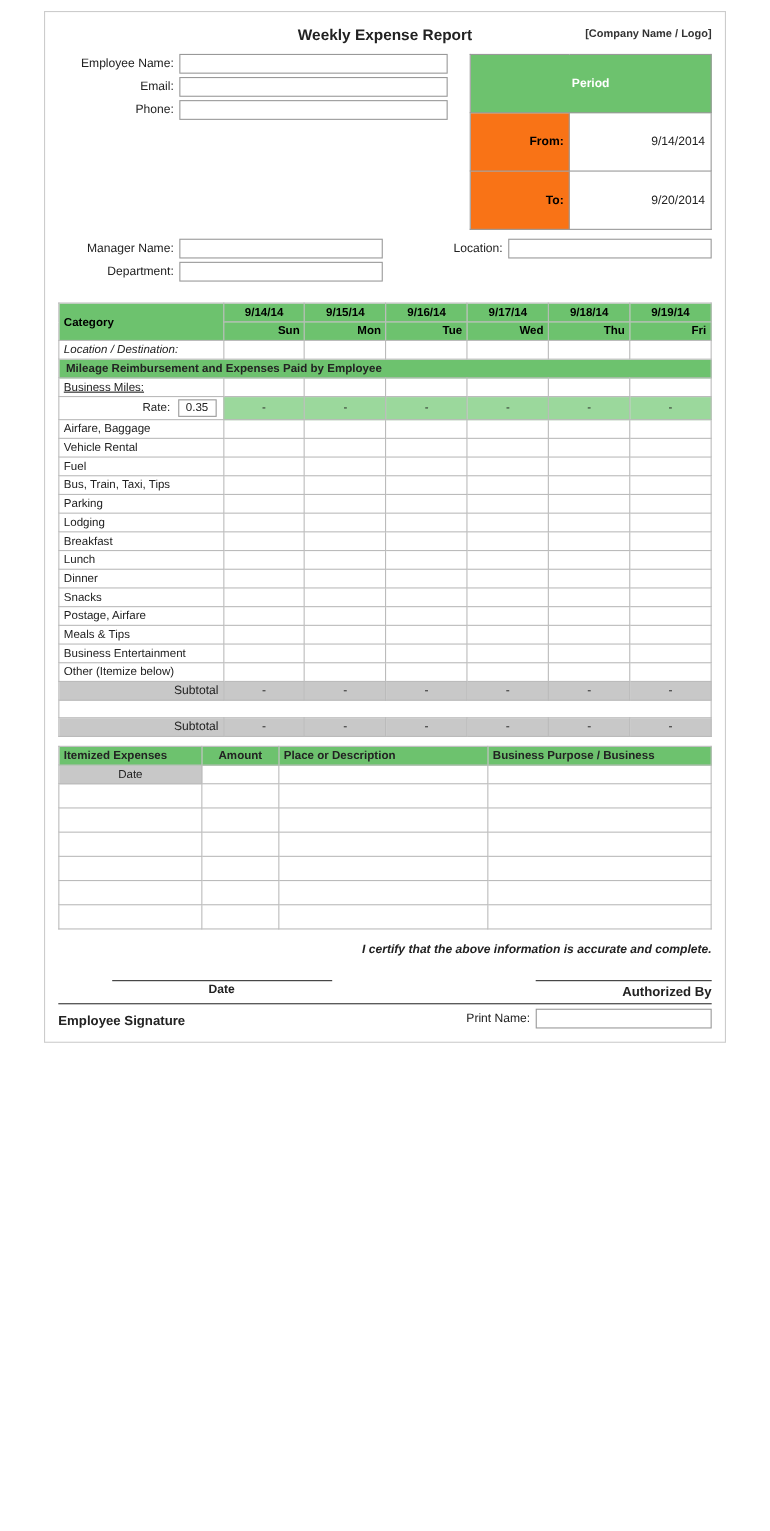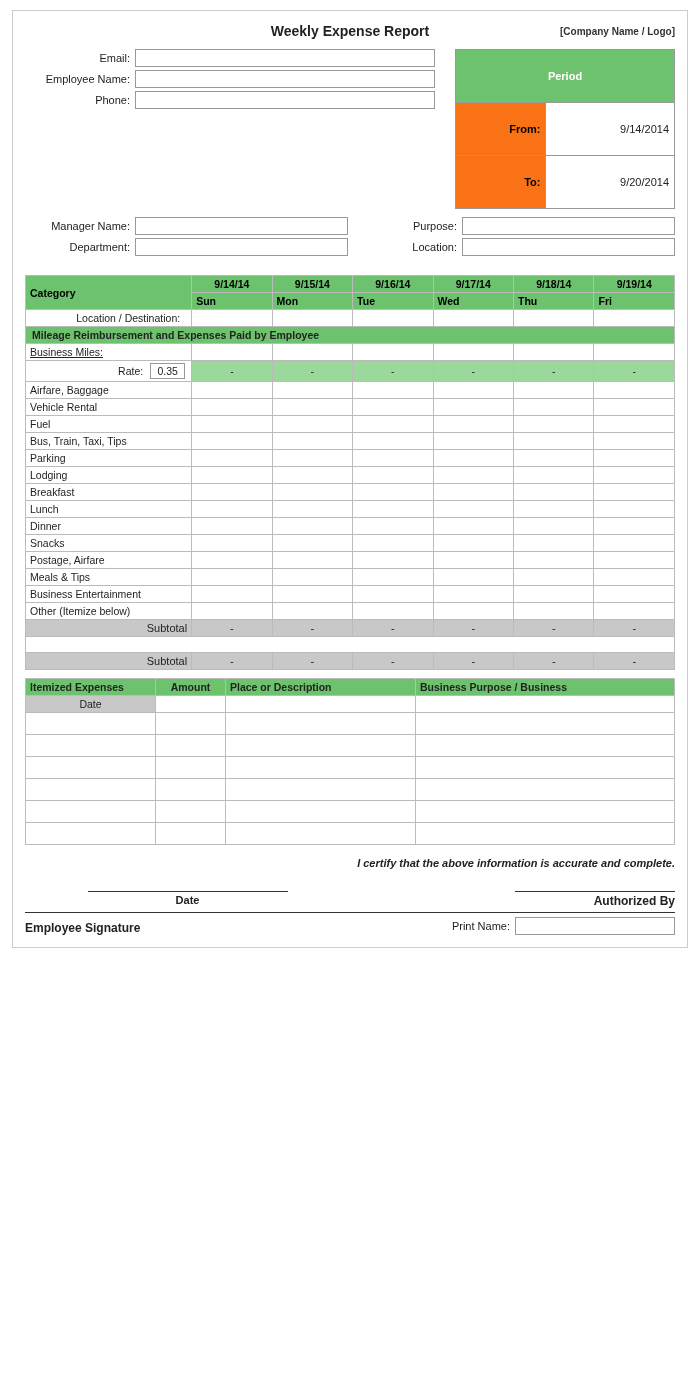--- a/index.html
+++ b/index.html
@@ -6,21 +6,21 @@
     body {
       font-family: Arial, sans-serif;
       font-size: 11px;
       background: #fff;
       width: 700px;
       min-height: 1392px;
       padding: 10px;
       color: #222;
     }
     .page {
-      width: 676px;
+      width: 620px;
       margin: 0 auto;
       border: 1px solid #ccc;
       padding: 12px;
     }
     
     .header-row {
       display: flex;
       justify-content: space-between;
       align-items: center;
       margin-bottom: 10px;
@@ -131,21 +131,21 @@
       background: #6dc26e;
       color: #000;
       font-weight: bold;
     }
     .header-date {
       text-align: center;
       font-size: 10px;
       font-weight: bold;
     }
     .header-day {
-      text-align: left;
+      text-align: right;
       font-size: 10px;
     }
     .section-green {
       background: #6dc26e;
       font-weight: bold;
       font-size: 11px;
     }
     .cell-center {
       text-align: center;
     }
@@ -271,25 +271,25 @@
 
   <div class="header-row">
     <div style="min-width:180px;"></div>
     <div class="header-title">Weekly Expense Report</div>
     <div class="company-name">[Company Name / Logo]</div>
   </div>
 
   <div class="info-section">
     <div class="left-info">
       <div class="info-row">
+        <span class="info-label">Employee Name:</span>
+        <div class="info-input"></div>
+      </div>
+      <div class="info-row">
         <span class="info-label">Email:</span>
-        <div class="info-input"></div>
-      </div>
-      <div class="info-row">
-        <span class="info-label">Employee Name:</span>
         <div class="info-input"></div>
       </div>
       <div class="info-row">
         <span class="info-label">Phone:</span>
         <div class="info-input"></div>
       </div>
     </div>
     <div class="right-info">
       <table class="period-table">
         <tbody>
@@ -314,24 +314,20 @@
       <div class="info-row">
         <span class="info-label">Manager Name:</span>
         <div class="info-input"></div>
       </div>
       <div class="info-row">
         <span class="info-label">Department:</span>
         <div class="info-input"></div>
       </div>
     </div>
     <div class="mid-right">
-      <div class="info-row">
-        <span class="info-label">Purpose:</span>
-        <div class="info-input" style="flex:1;"></div>
-      </div>
       <div class="info-row">
         <span class="info-label">Location:</span>
         <div class="info-input" style="flex:1;"></div>
       </div>
     </div>
   </div>
 
   <div class="spacer"></div>
 
   <table class="expense-table">
@@ -350,21 +346,21 @@
         <td class="col-day header-green header-day">Mon</td>
         <td class="col-day header-green header-day">Tue</td>
         <td class="col-day header-green header-day">Wed</td>
         <td class="col-day header-green header-day">Thu</td>
         <td class="col-day header-green header-day">Fri</td>
       </tr>
     </thead>
     <tbody>
 
       <tr>
-        <td class="category-label" style="text-align:right; padding-right:11px;">Location / Destination:</td>
+        <td class="category-label" style="text-align:left; padding-right:11px;font-style:italic;">Location / Destination:</td>
         <td></td>
         <td></td>
         <td></td>
         <td></td>
         <td></td>
         <td></td>
       </tr>
 
       <tr>
         <td colspan="7" class="section-green" style="padding-left:6px;">Mileage Reimbursement and Expenses Paid by Employee</td>

